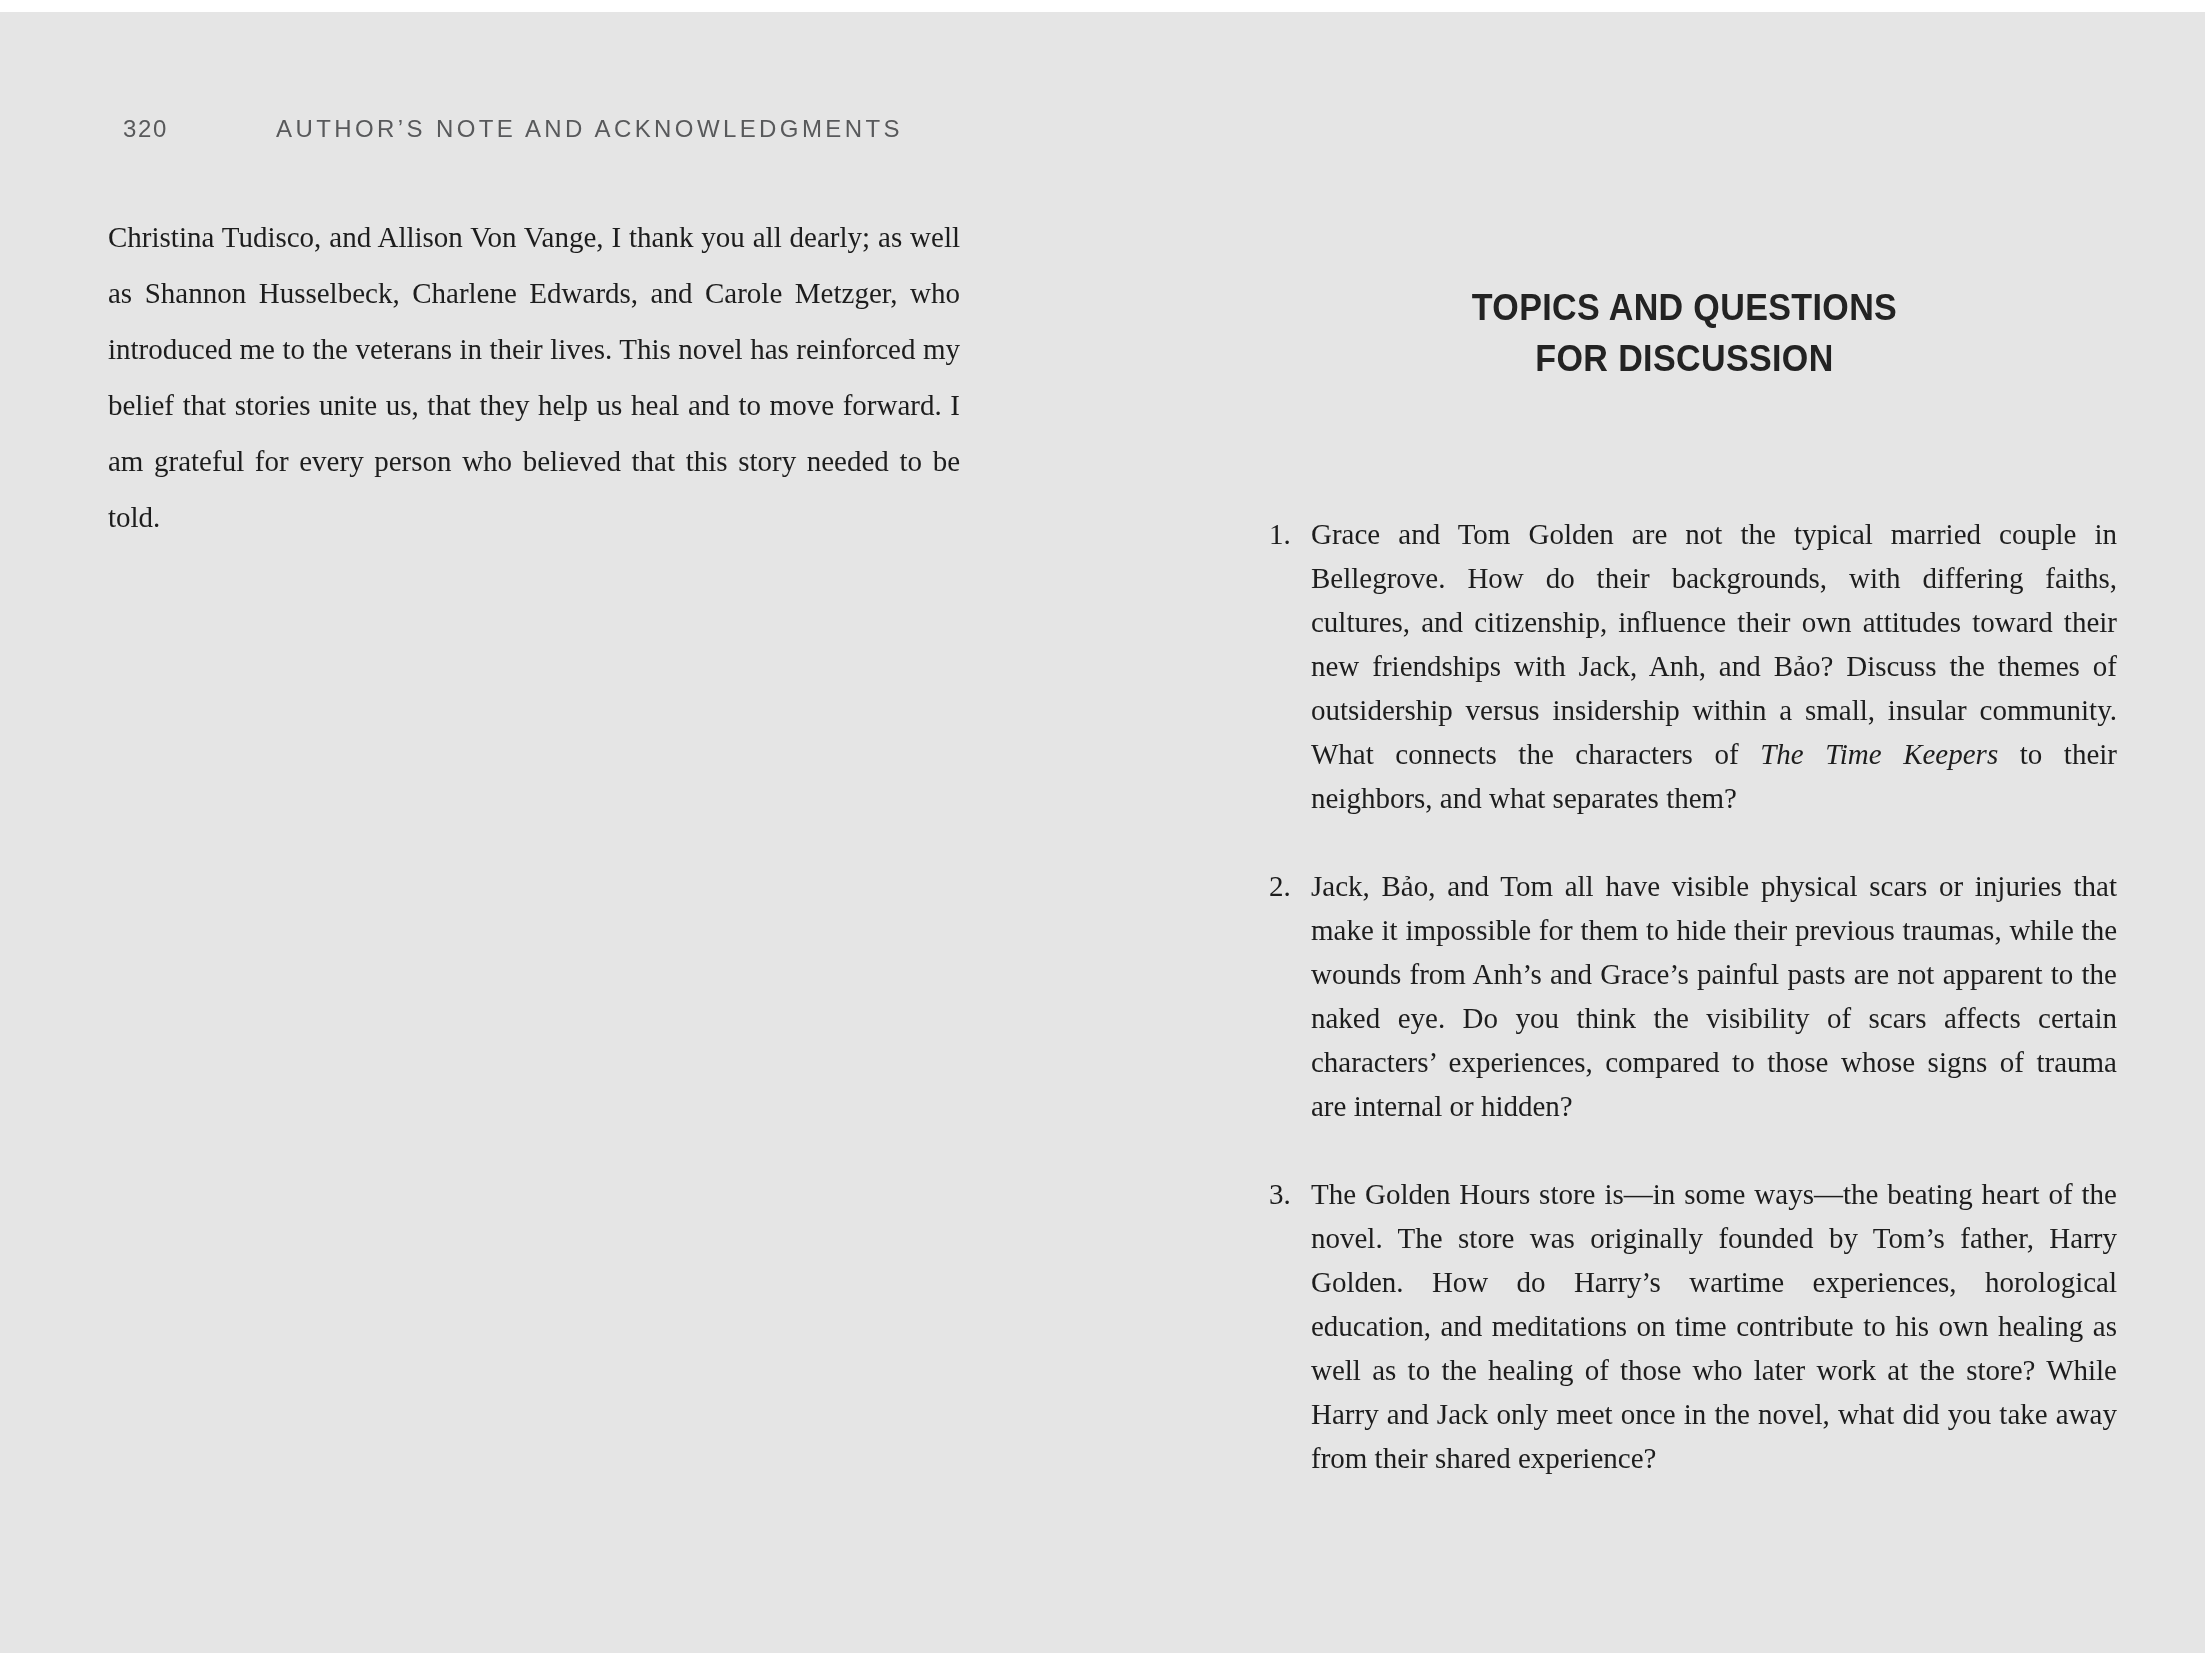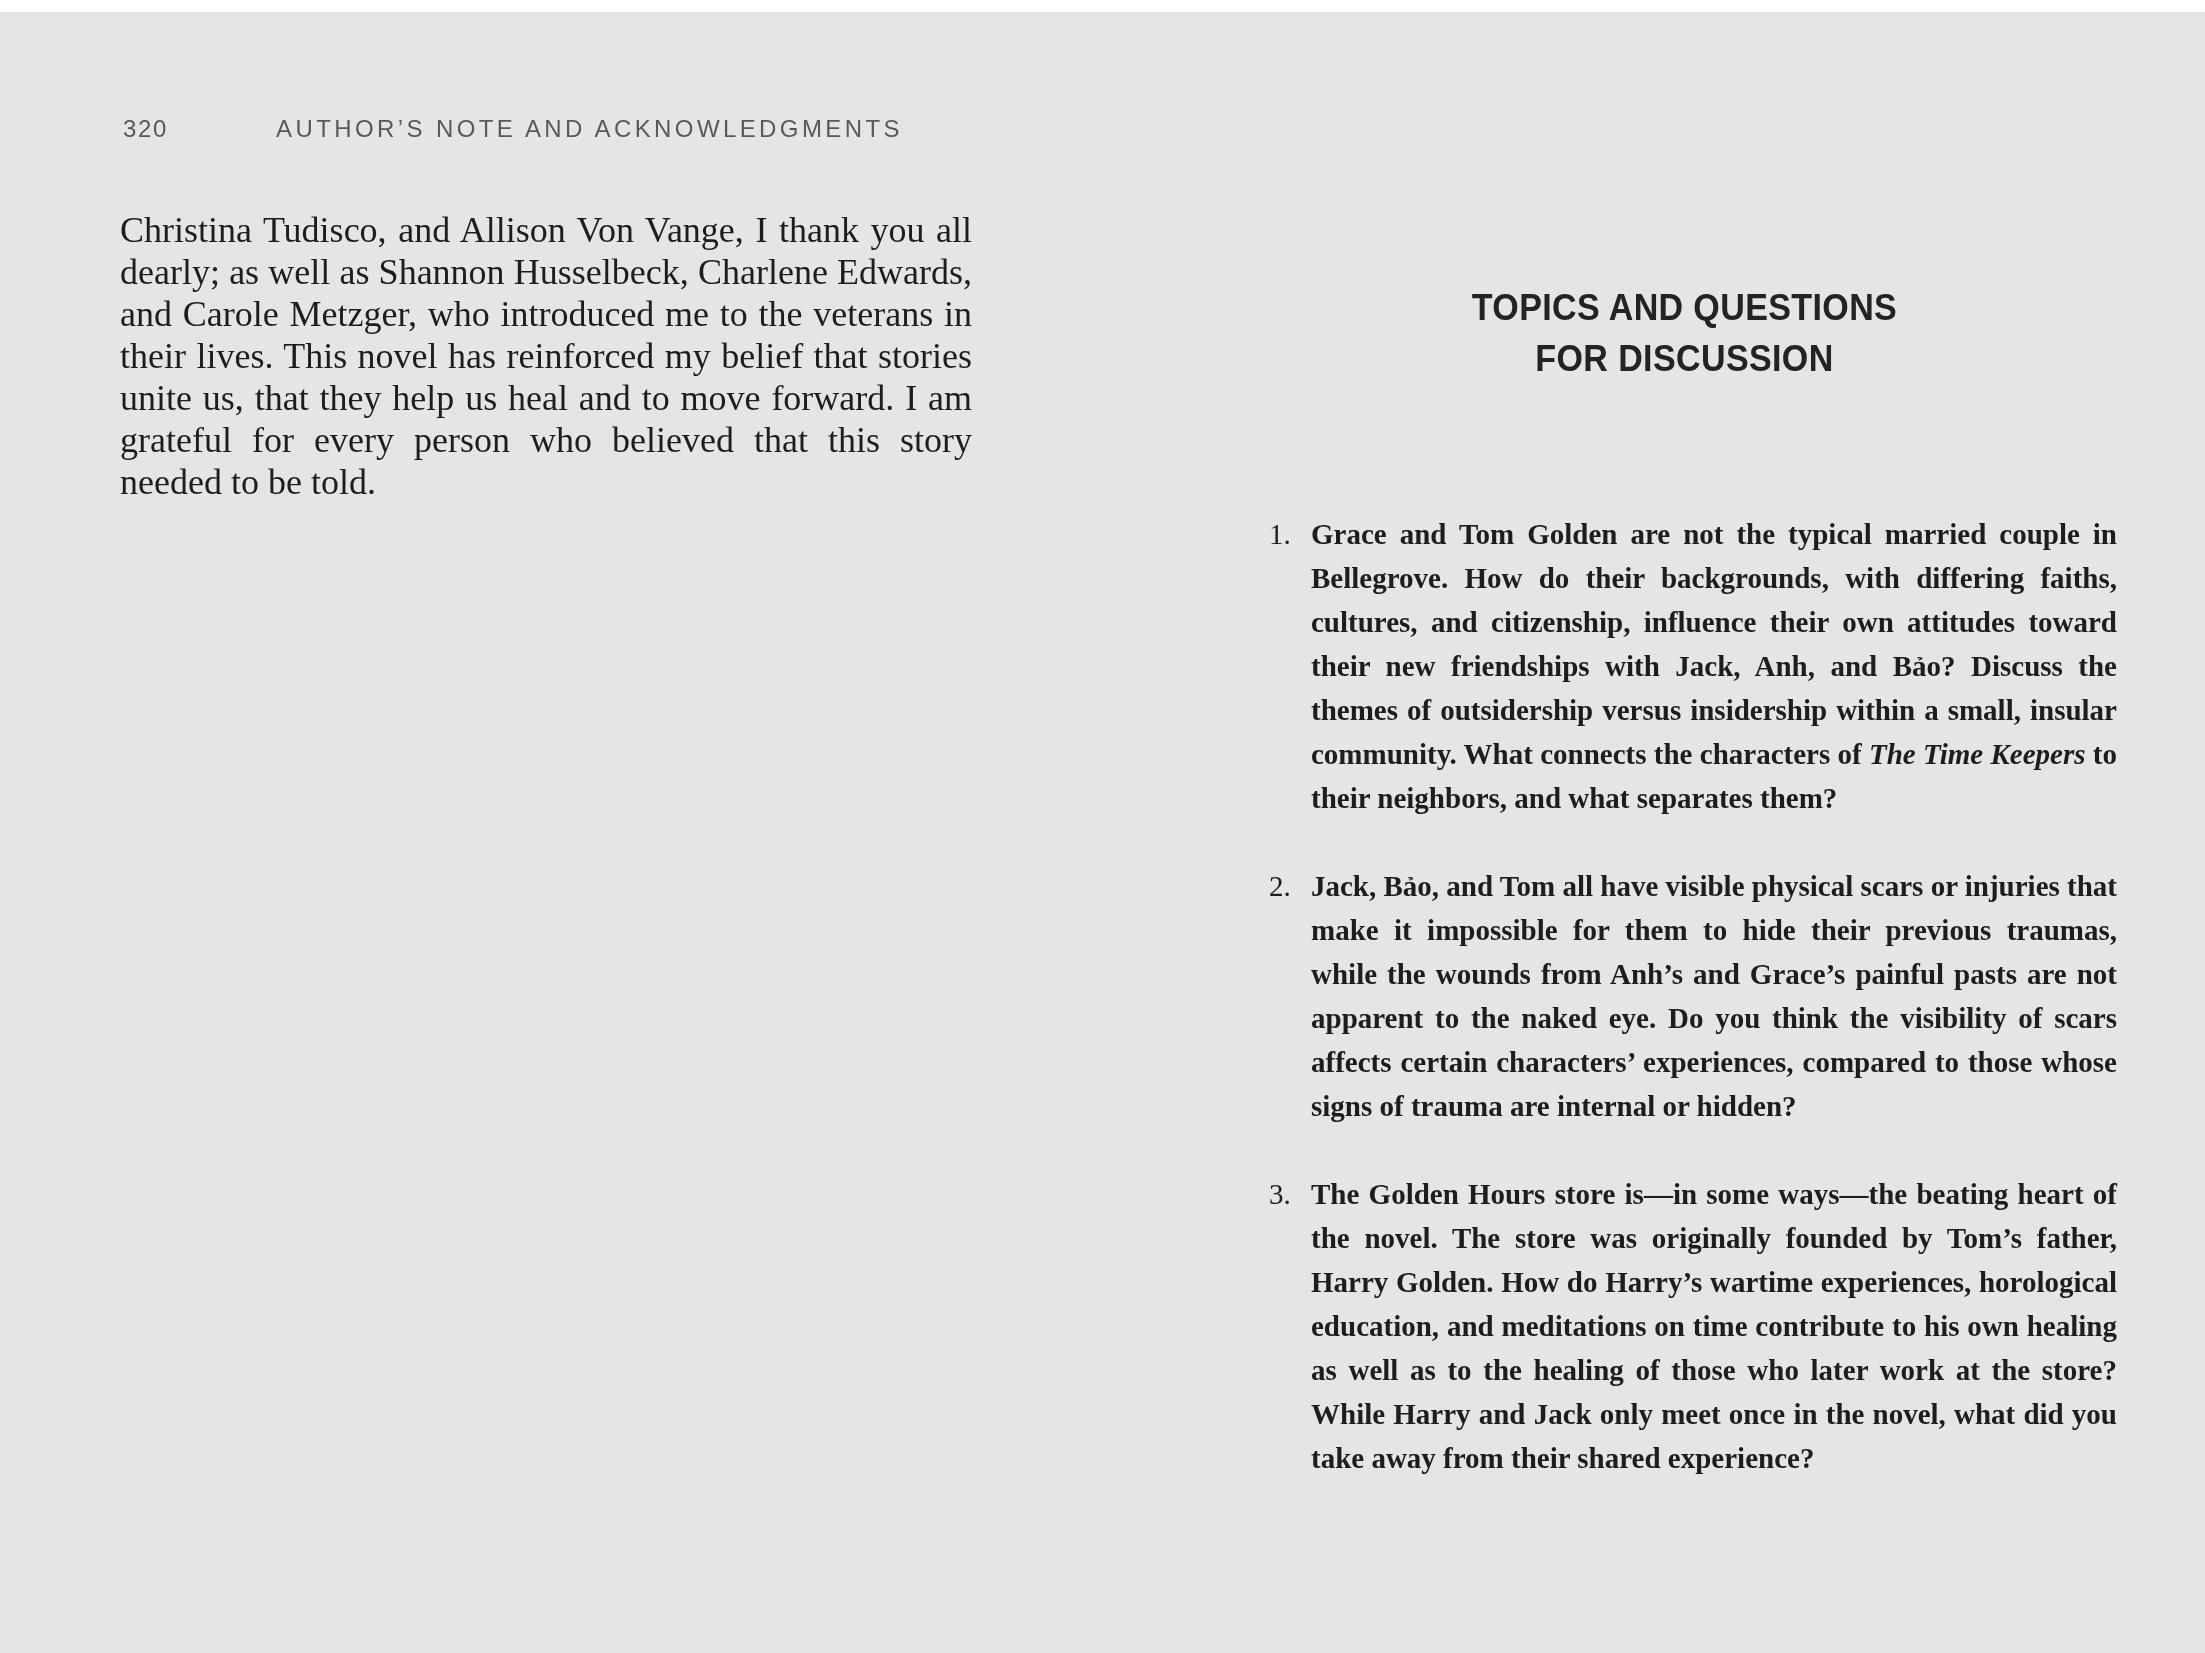--- a/index.html
+++ b/index.html
@@ -40,25 +40,25 @@
     white-space: nowrap;
   }
   .folio {
     display: inline-block;
     width: 153px;
     letter-spacing: 1.7px;
   }
   .ack-paragraph {
     position: absolute;
     top: 197px;
-    left: 120px;
+    left: 108px;
     width: 852px;
     margin: 0;
-    font-size: 36px;
-    line-height: 42px;
+    font-size: 29px;
+    line-height: 56px;
     text-align: justify;
     color: #1d1d1d;
   }
 
   
   .section-title {
     position: absolute;
     top: 270px;
     left: 170px;              
     width: 797px;
@@ -88,21 +88,20 @@
     display: flex;
     margin: 0 0 44px 0;
   }
   .q-num {
     flex: none;
     width: 42px;
   }
   .q-text {
     flex: 1;
     text-align: justify;
-    font-weight: bold;
   }
   .q-text em {
     font-style: italic;
   }
 </style>
 </head>
 <body>
 
 <div class="spread">
 

